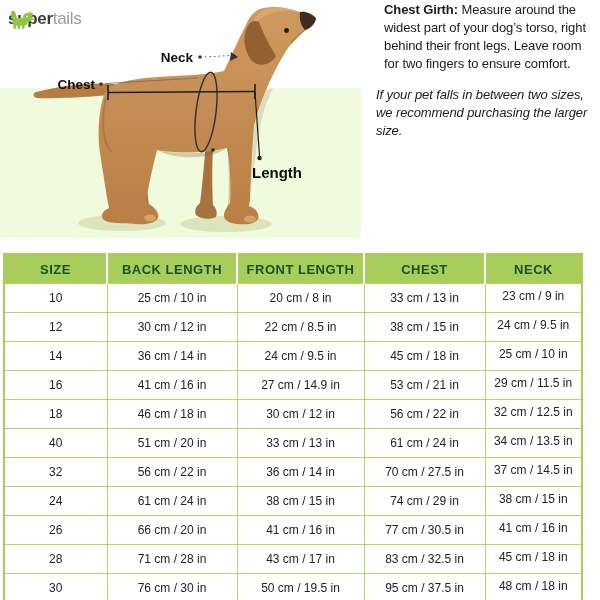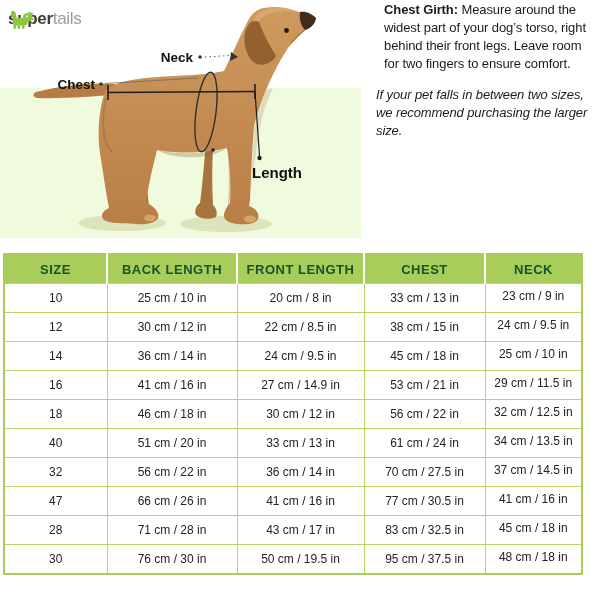--- a/index.html
+++ b/index.html
@@ -231,22 +231,29 @@
           <td><span>34 cm / 13.5 in</span></td>
         </tr>
         <tr>
           <td><span>32</span></td>
           <td><span>56 cm / 22 in</span></td>
           <td><span>36 cm / 14 in</span></td>
           <td><span>70 cm / 27.5 in</span></td>
           <td><span>37 cm / 14.5 in</span></td>
         </tr>
         <tr>
-          <td><span>47</span></td>
-          <td><span>66 cm / 26 in</span></td>
+          <td><span>24</span></td>
+          <td><span>61 cm / 24 in</span></td>
+          <td><span>38 cm / 15 in</span></td>
+          <td><span>74 cm / 29 in</span></td>
+          <td><span>38 cm / 15 in</span></td>
+        </tr>
+        <tr>
+          <td><span>26</span></td>
+          <td><span>66 cm / 20 in</span></td>
           <td><span>41 cm / 16 in</span></td>
           <td><span>77 cm / 30.5 in</span></td>
           <td><span>41 cm / 16 in</span></td>
         </tr>
         <tr>
           <td><span>28</span></td>
           <td><span>71 cm / 28 in</span></td>
           <td><span>43 cm / 17 in</span></td>
           <td><span>83 cm / 32.5 in</span></td>
           <td><span>45 cm / 18 in</span></td>

